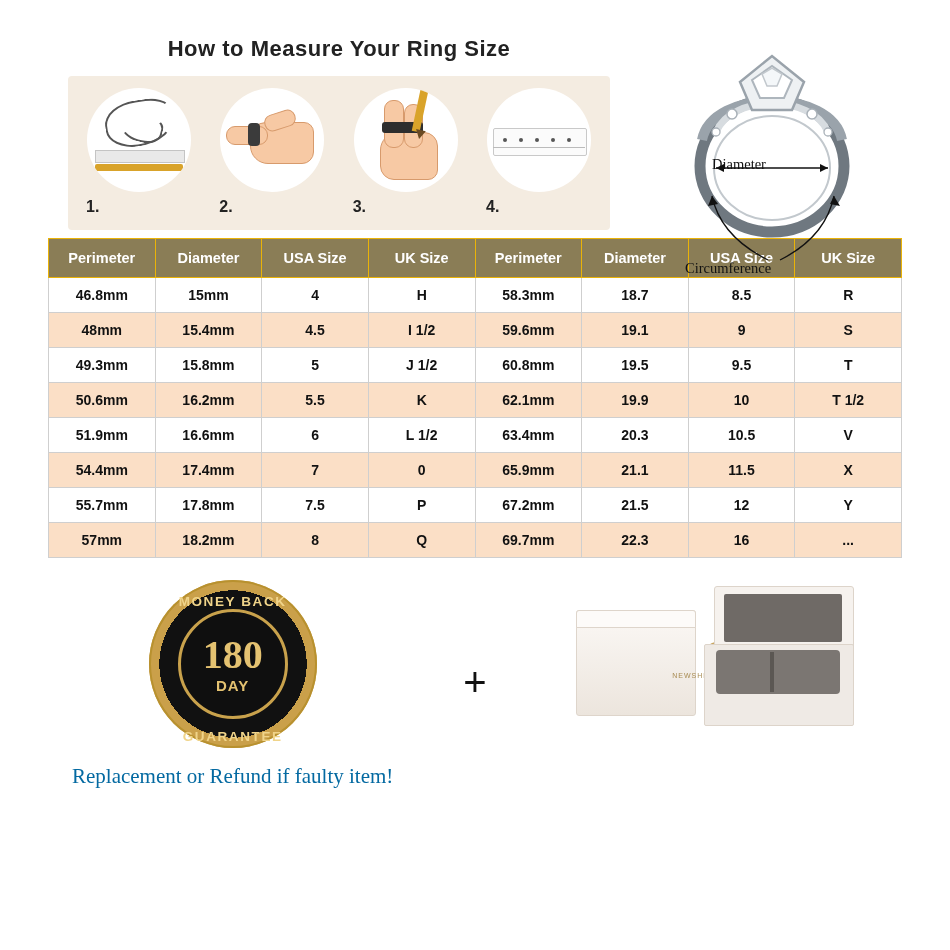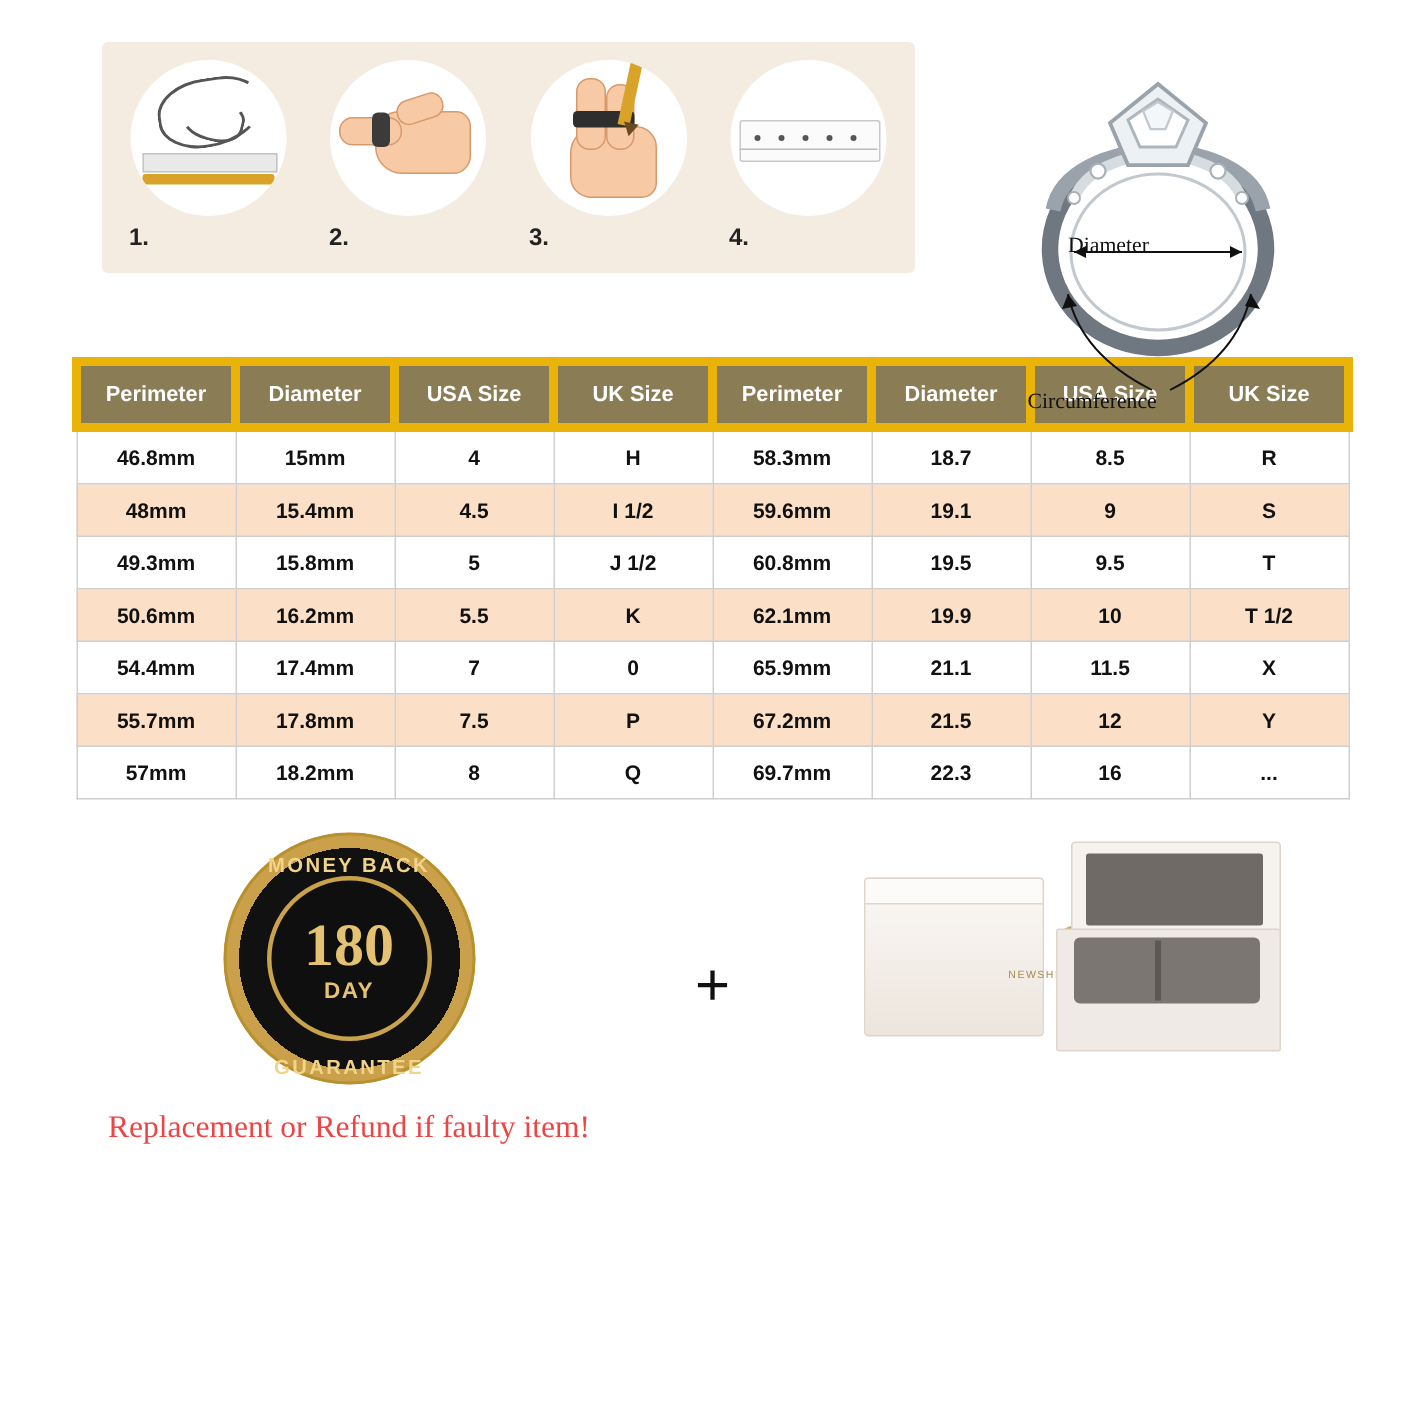--- a/index.html
+++ b/index.html
@@ -217,21 +217,21 @@
     border-collapse: collapse;
     width: 100%;
     table-layout: fixed;
   }
   th {
     background: #8a7d56;
     color: #ffffff;
     font-size: 14.5px;
     font-weight: bold;
     padding: 11px 2px;
-    border: 6px solid #eab308;
+    border: 1px solid #eab308;
     text-align: center;
   }
   td {
     font-size: 14px;
     font-weight: bold;
     text-align: center;
     padding: 9px 2px;
     border: 1px solid #cfcfcf;
     color: #111;
   }
@@ -303,21 +303,21 @@
     text-align: center;
     color: #f0d48a;
     font-size: 13.5px;
     font-weight: bold;
     letter-spacing: 1.6px;
   }
   .badge-top-text { top: 14px; }
   .badge-bottom-text { bottom: 4px; }
   .caption {
     font-size: 21px;
-    color: #ef4444;
+    color: #0369a1;
     margin-top: 16px;
     font-family: "Liberation Serif", serif;
   }
   .giftbox {
     width: 290px;
     height: 160px;
     margin: 0 auto;
     position: relative;
   }
   .box-closed {
@@ -395,20 +395,21 @@
     width: 4px; height: 40px;
     background: #5b5753;
   }
 </style>
 </head>
 <body>
 
 <div class="top-section">
 
   <div class="measure-block">
+    <div class="measure-title">How to Measure Your Ring Size</div>
 
     <div class="steps-panel">
 
       <div class="step">
         <div class="step-circle">
           <div class="s1-string"></div>
           <div class="s1-string2"></div>
           <div class="s1-ruler"></div>
           <div class="s1-ruler2"></div>
         </div>
@@ -532,20 +533,30 @@
         </tr>
         <tr>
           <td>50.6mm</td>
           <td>16.2mm</td>
           <td>5.5</td>
           <td>K</td>
           <td>62.1mm</td>
           <td>19.9</td>
           <td>10</td>
           <td>T 1/2</td>
+        </tr>
+        <tr>
+          <td>51.9mm</td>
+          <td>16.6mm</td>
+          <td>6</td>
+          <td>L 1/2</td>
+          <td>63.4mm</td>
+          <td>20.3</td>
+          <td>10.5</td>
+          <td>V</td>
         </tr>
         <tr>
           <td>54.4mm</td>
           <td>17.4mm</td>
           <td>7</td>
           <td>0</td>
           <td>65.9mm</td>
           <td>21.1</td>
           <td>11.5</td>
           <td>X</td>

